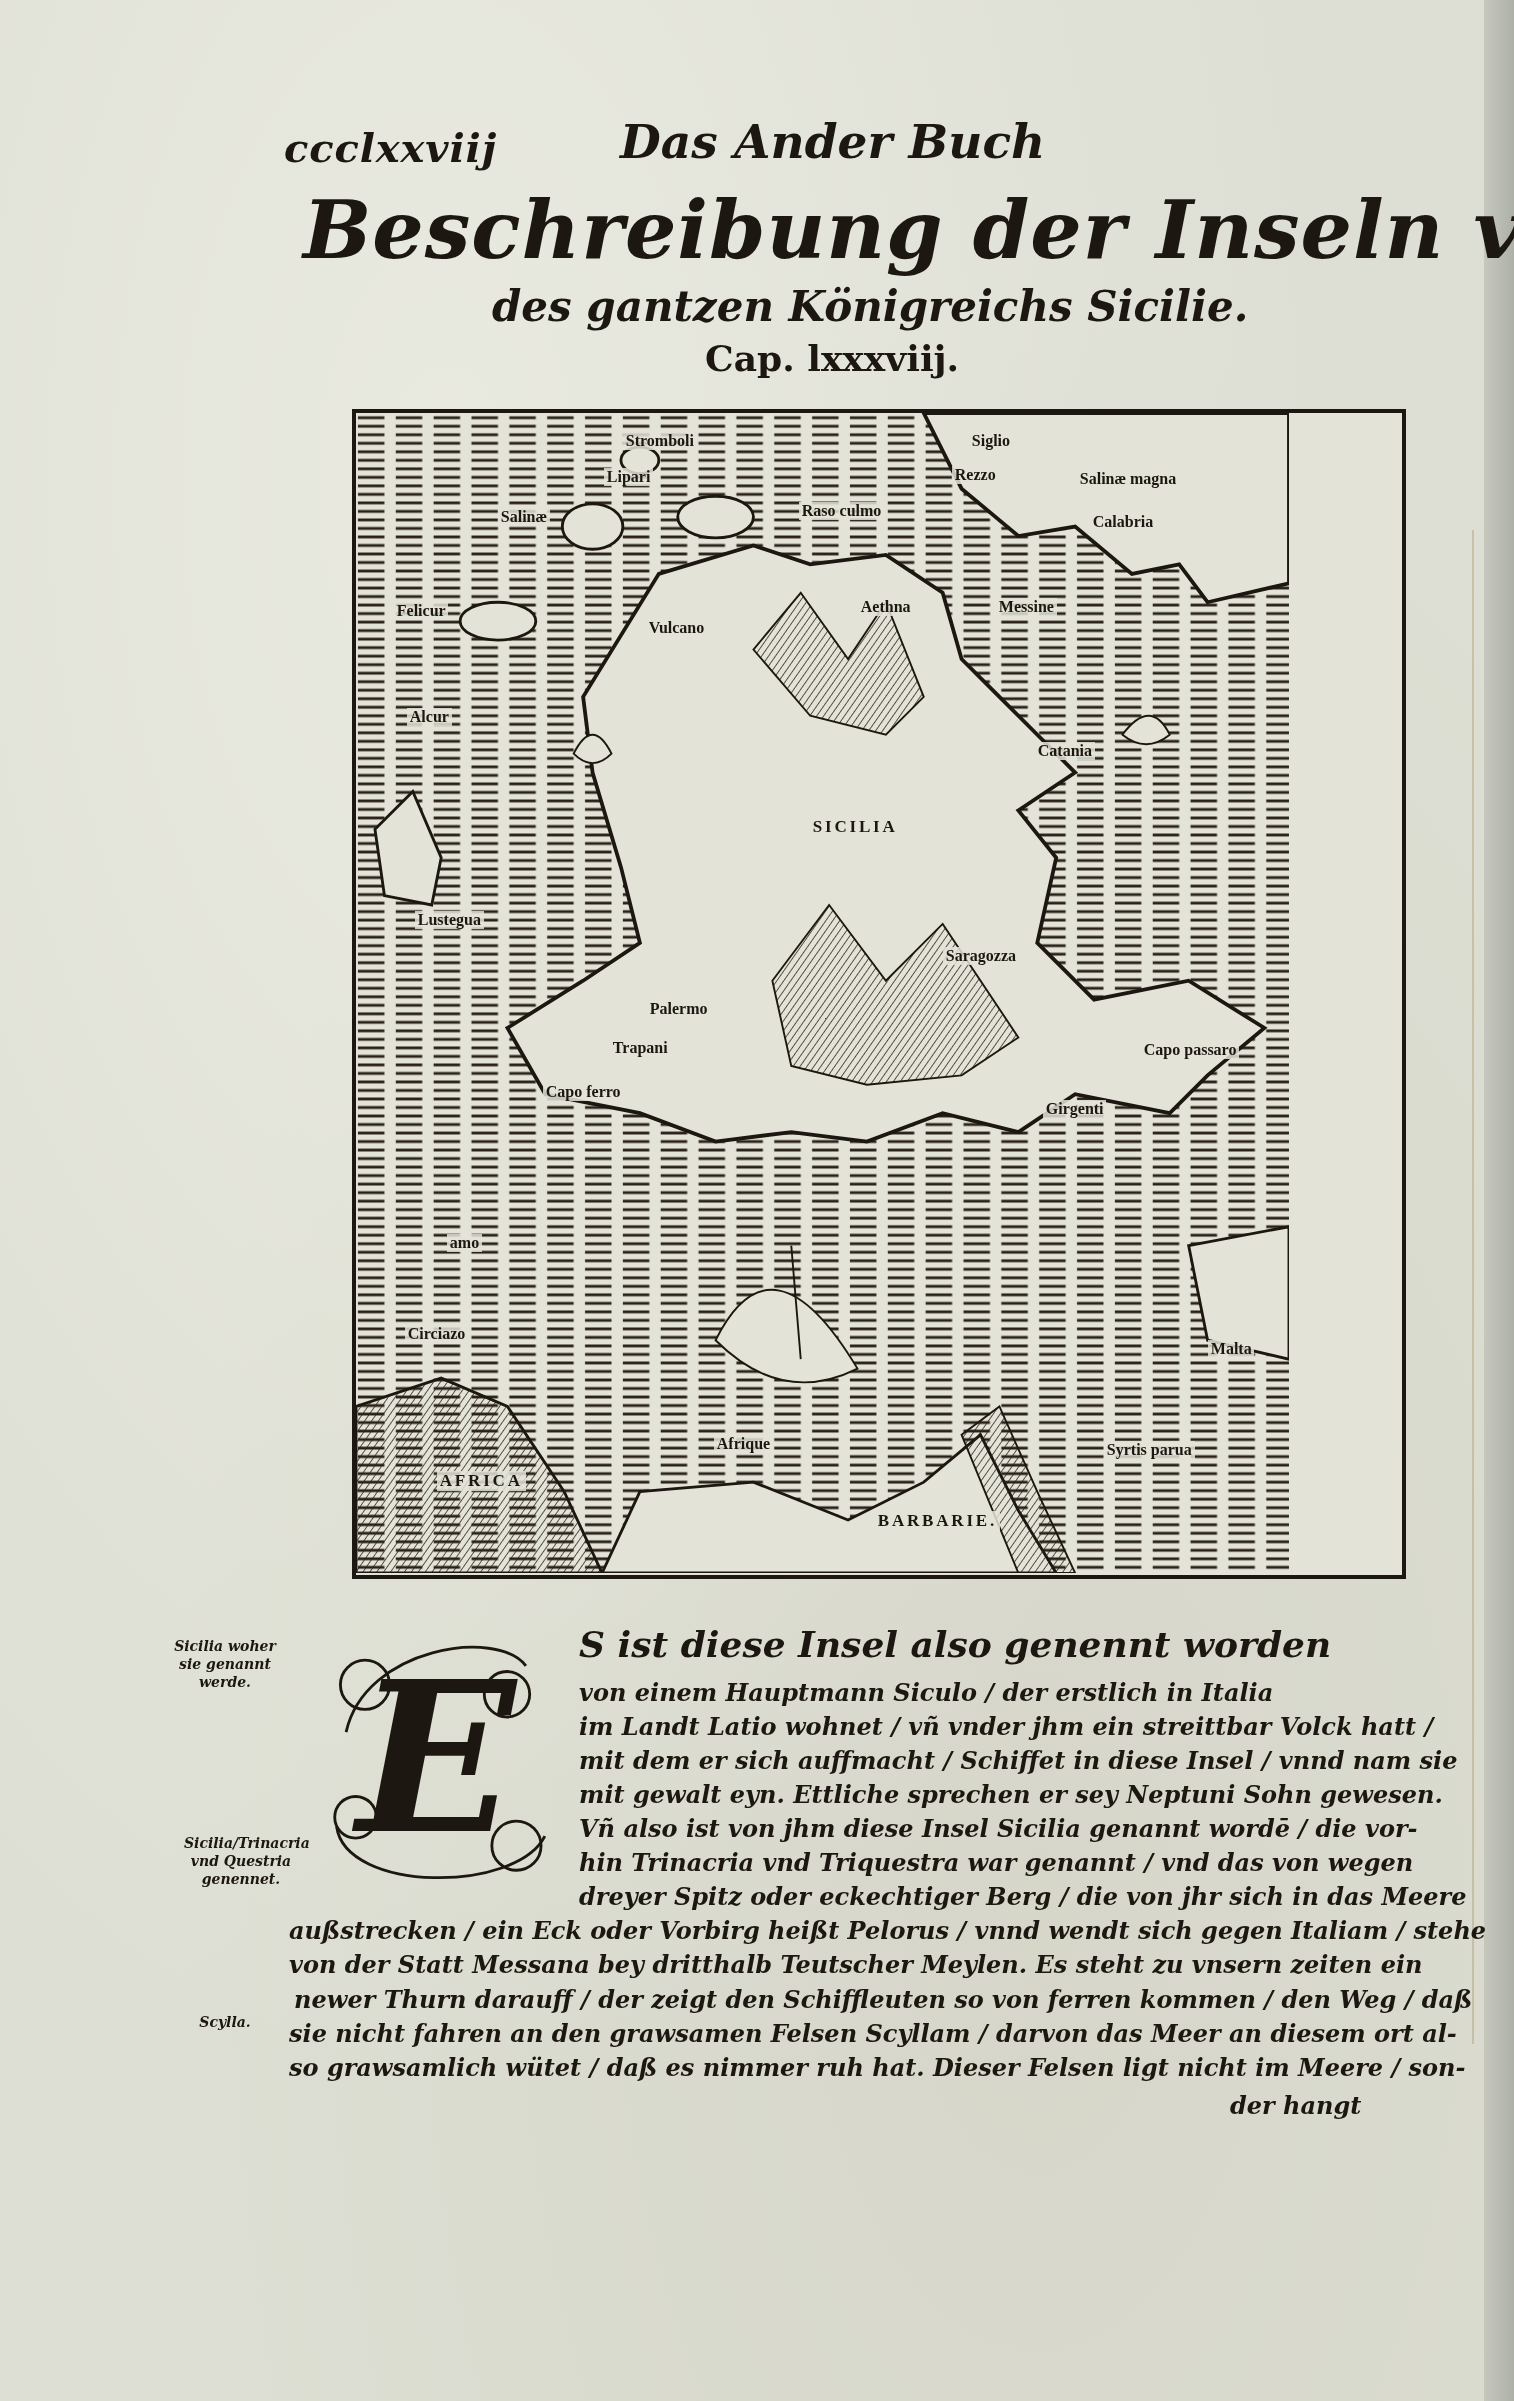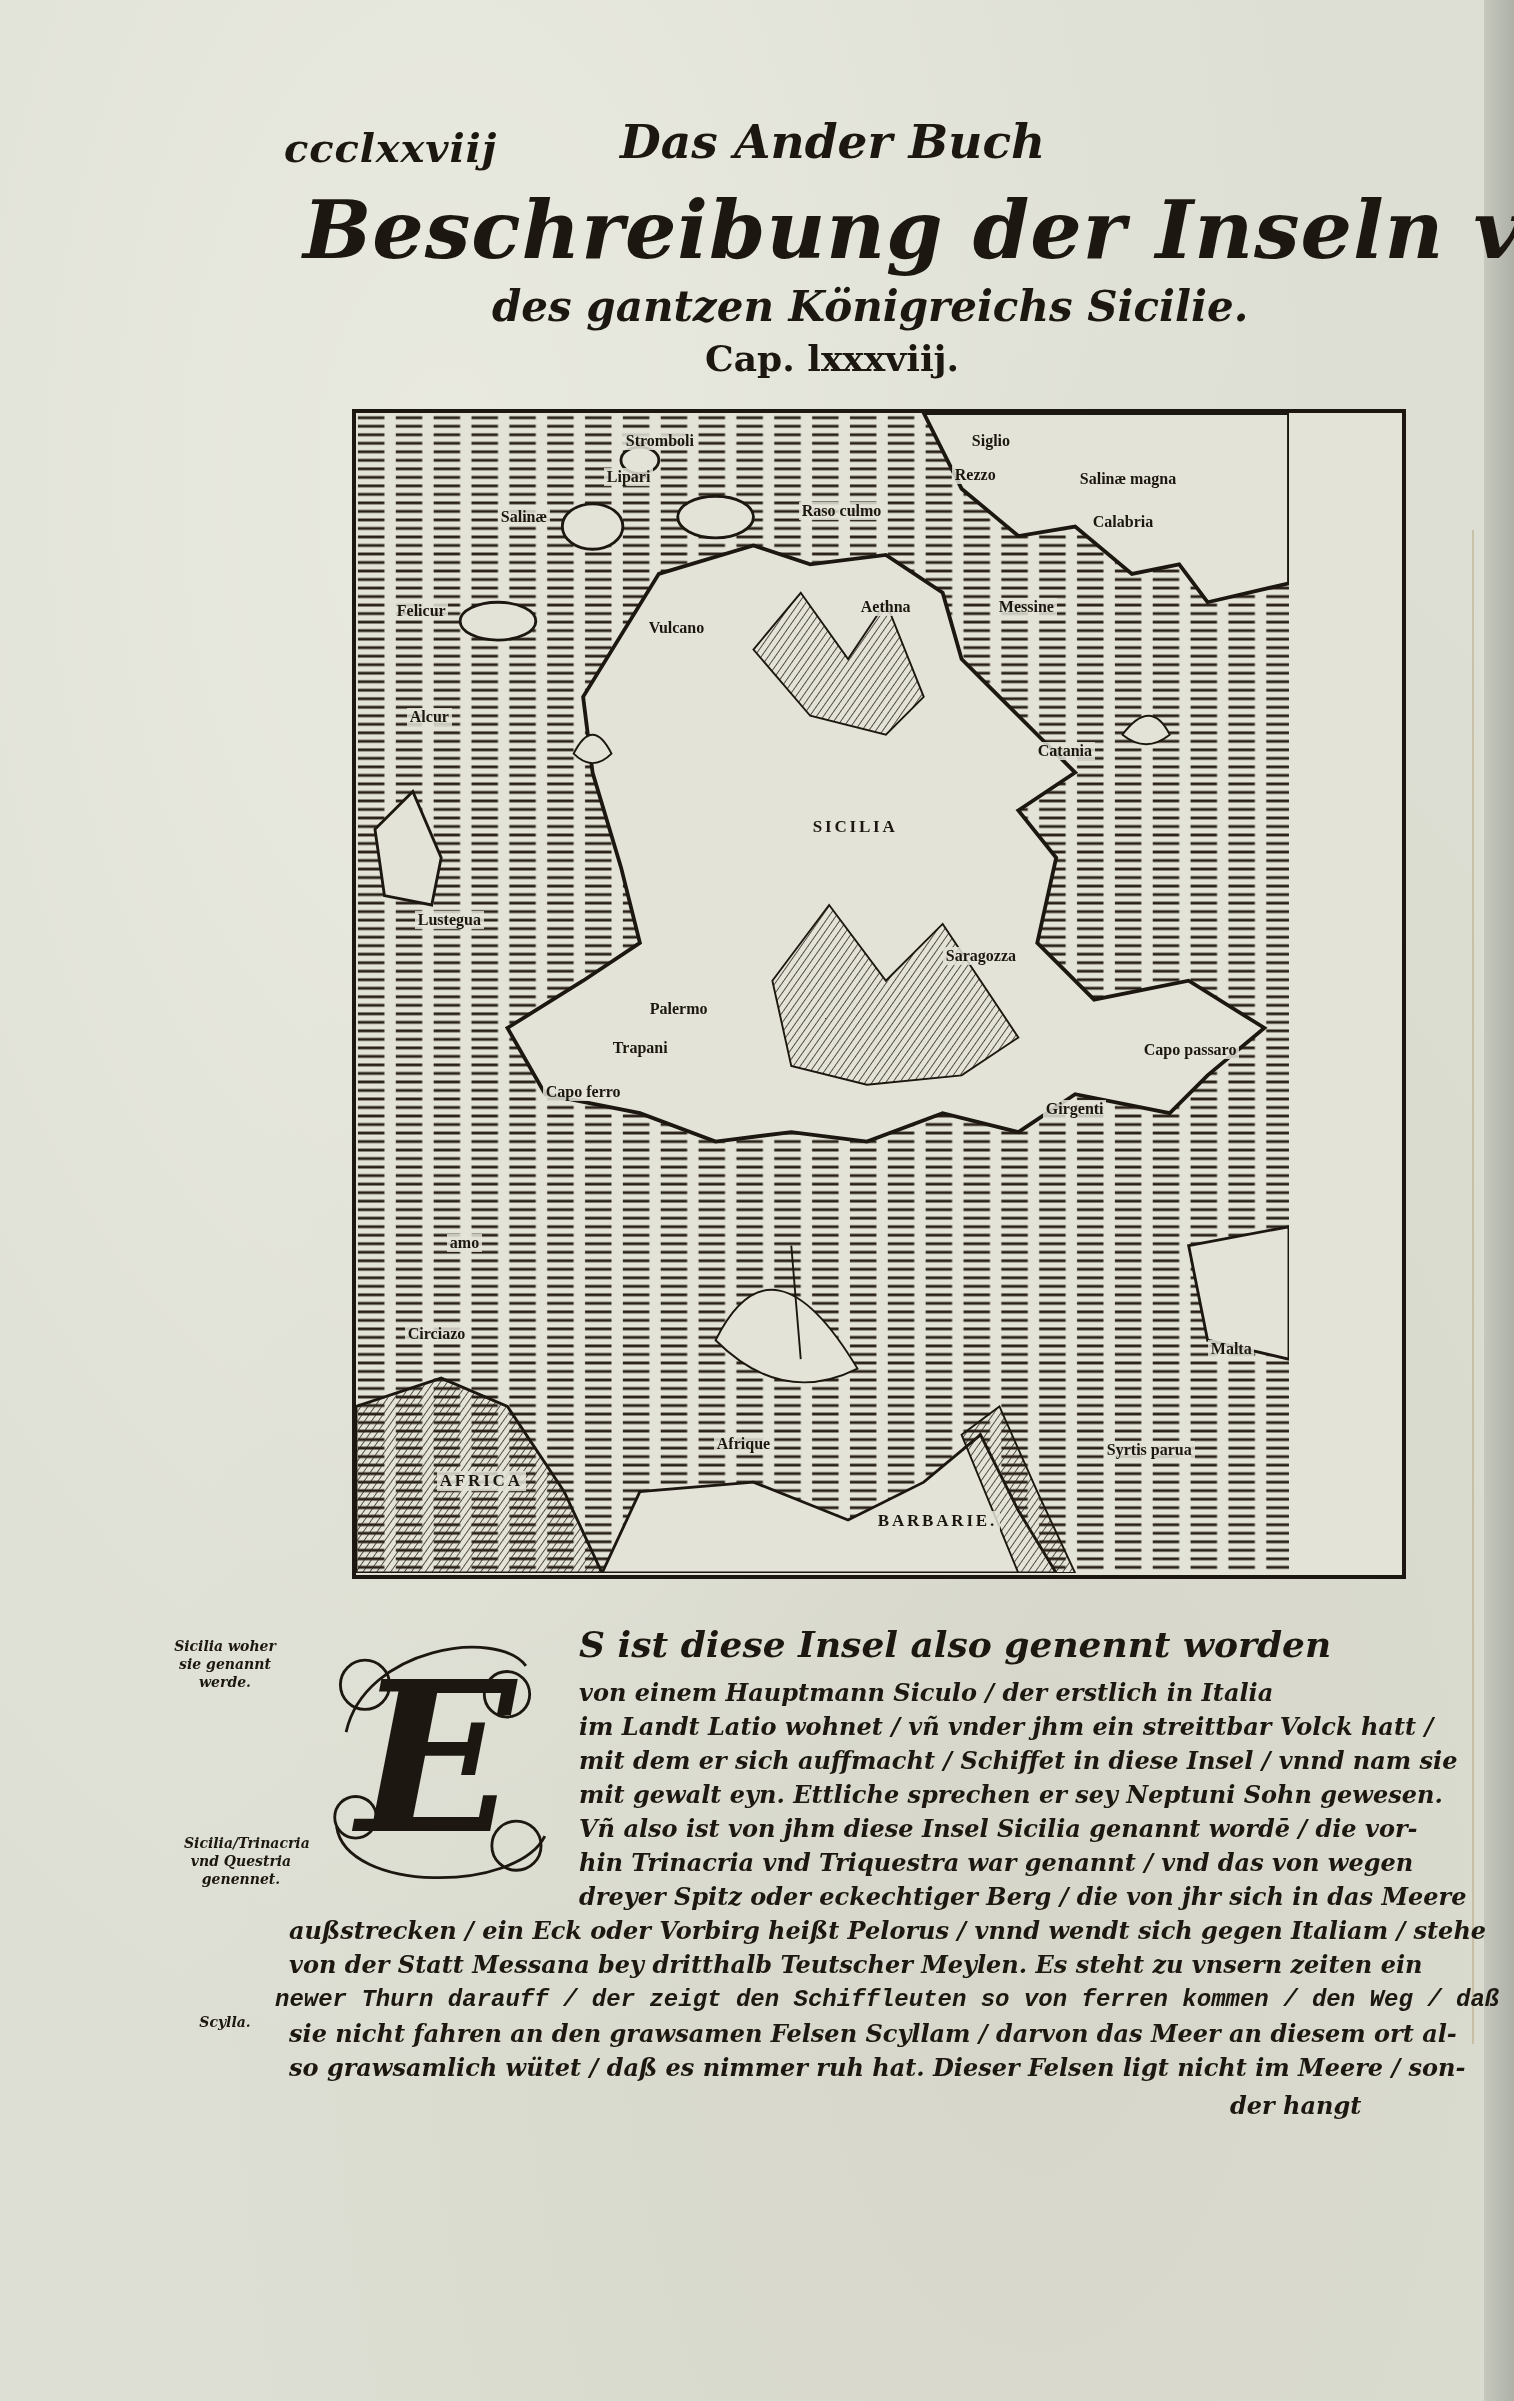--- a/index.html
+++ b/index.html
@@ -165,18 +165,18 @@
     <div class="body-line first-line" style="left: 579px; top: 1628px;">S ist diese Insel also genennt worden</div>
     <div class="body-line" style="left: 579px; top: 1677px;">von einem Hauptmann Siculo / der erstlich in Italia</div>
     <div class="body-line" style="left: 579px; top: 1711px;">im Landt Latio wohnet / vñ vnder jhm ein streittbar Volck hatt /</div>
     <div class="body-line" style="left: 579px; top: 1745px;">mit dem er sich auffmacht / Schiffet in diese Insel / vnnd nam sie</div>
     <div class="body-line" style="left: 579px; top: 1779px;">mit gewalt eyn. Ettliche sprechen er sey Neptuni Sohn gewesen.</div>
     <div class="body-line" style="left: 579px; top: 1813px;">Vñ also ist von jhm diese Insel Sicilia genannt wordē / die vor-</div>
     <div class="body-line" style="left: 579px; top: 1847px;">hin Trinacria vnd Triquestra war genannt / vnd das von wegen</div>
     <div class="body-line" style="left: 579px; top: 1881px;">dreyer Spitz oder eckechtiger Berg / die von jhr sich in das Meere</div>
     <div class="body-line" style="left: 289px; top: 1915px;">außstrecken / ein Eck oder Vorbirg heißt Pelorus / vnnd wendt sich gegen Italiam / stehe</div>
     <div class="body-line" style="left: 289px; top: 1949px;">von der Statt Messana bey dritthalb Teutscher Meylen. Es steht zu vnsern zeiten ein</div>
-    <div class="body-line" style="left: 275px; top: 1984px; font-family: Liberation Mono, monospace;">newer Thurn darauff / der zeigt den Schiffleuten so von ferren kommen / den Weg / daß</div>
+    <div class="body-line" style="left: 294px; top: 1984px;">newer Thurn darauff / der zeigt den Schiffleuten so von ferren kommen / den Weg / daß</div>
     <div class="body-line" style="left: 289px; top: 2018px;">sie nicht fahren an den grawsamen Felsen Scyllam / darvon das Meer an diesem ort al-</div>
     <div class="body-line" style="left: 289px; top: 2052px;">so grawsamlich wütet / daß es nimmer ruh hat. Dieser Felsen ligt nicht im Meere / son-</div>
     <div class="body-line" style="left: 1230px; top: 2090px;">der hangt</div>
   </div>
 
 
 </body></html>

